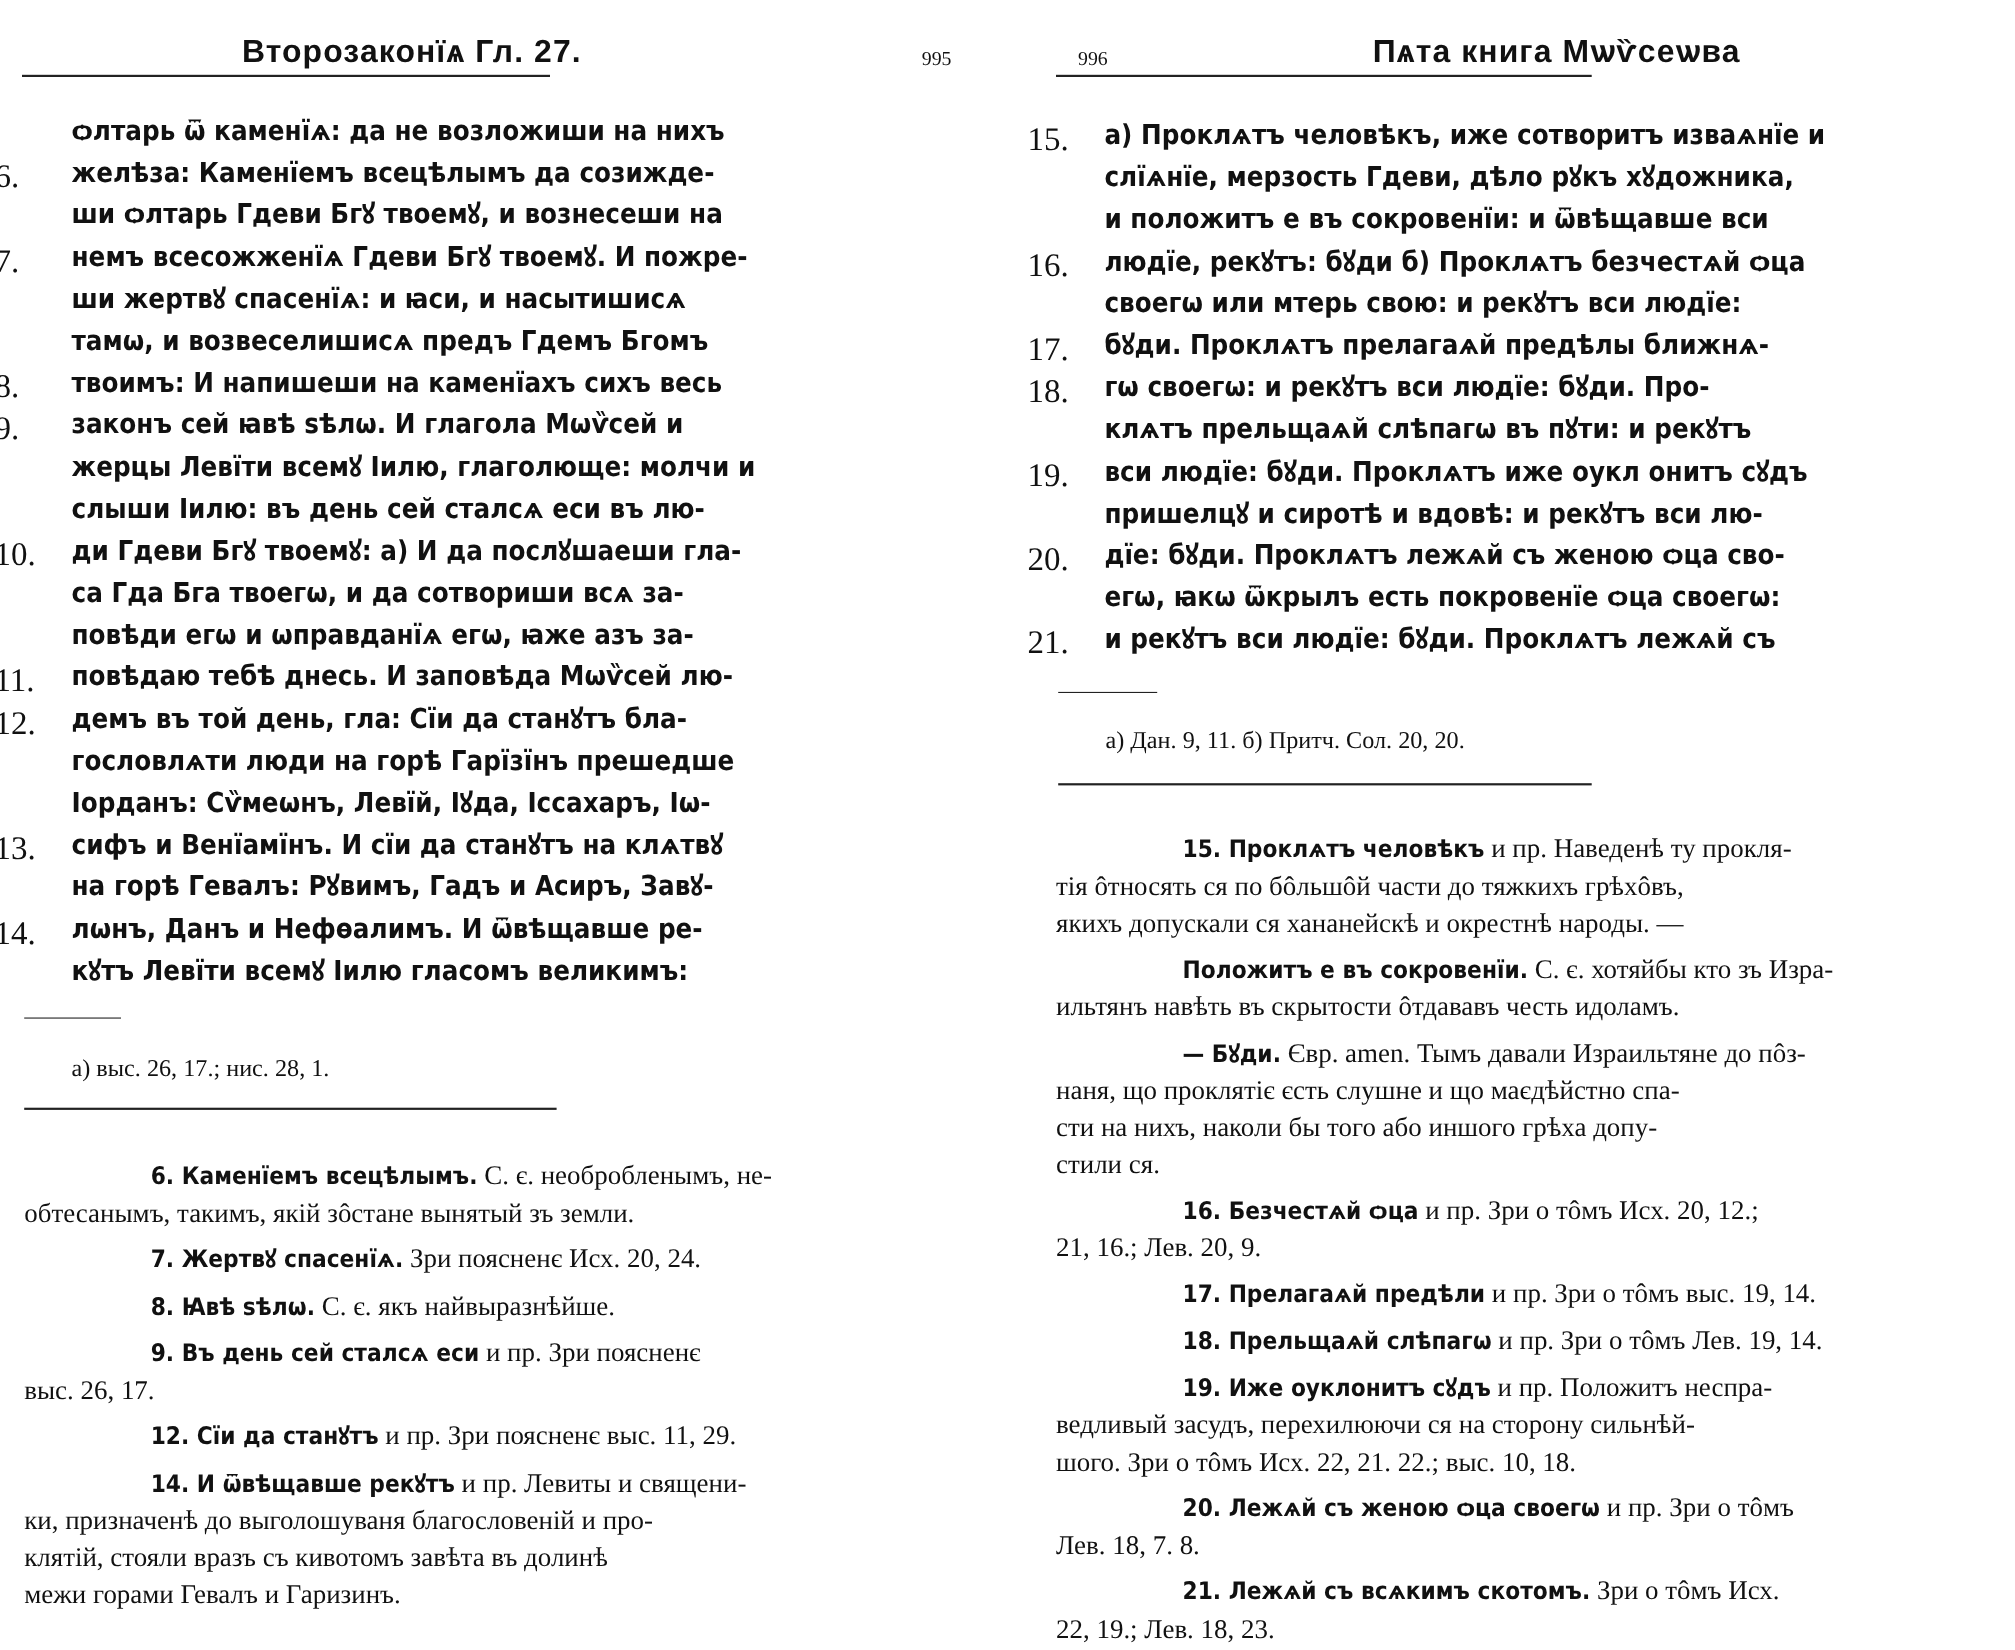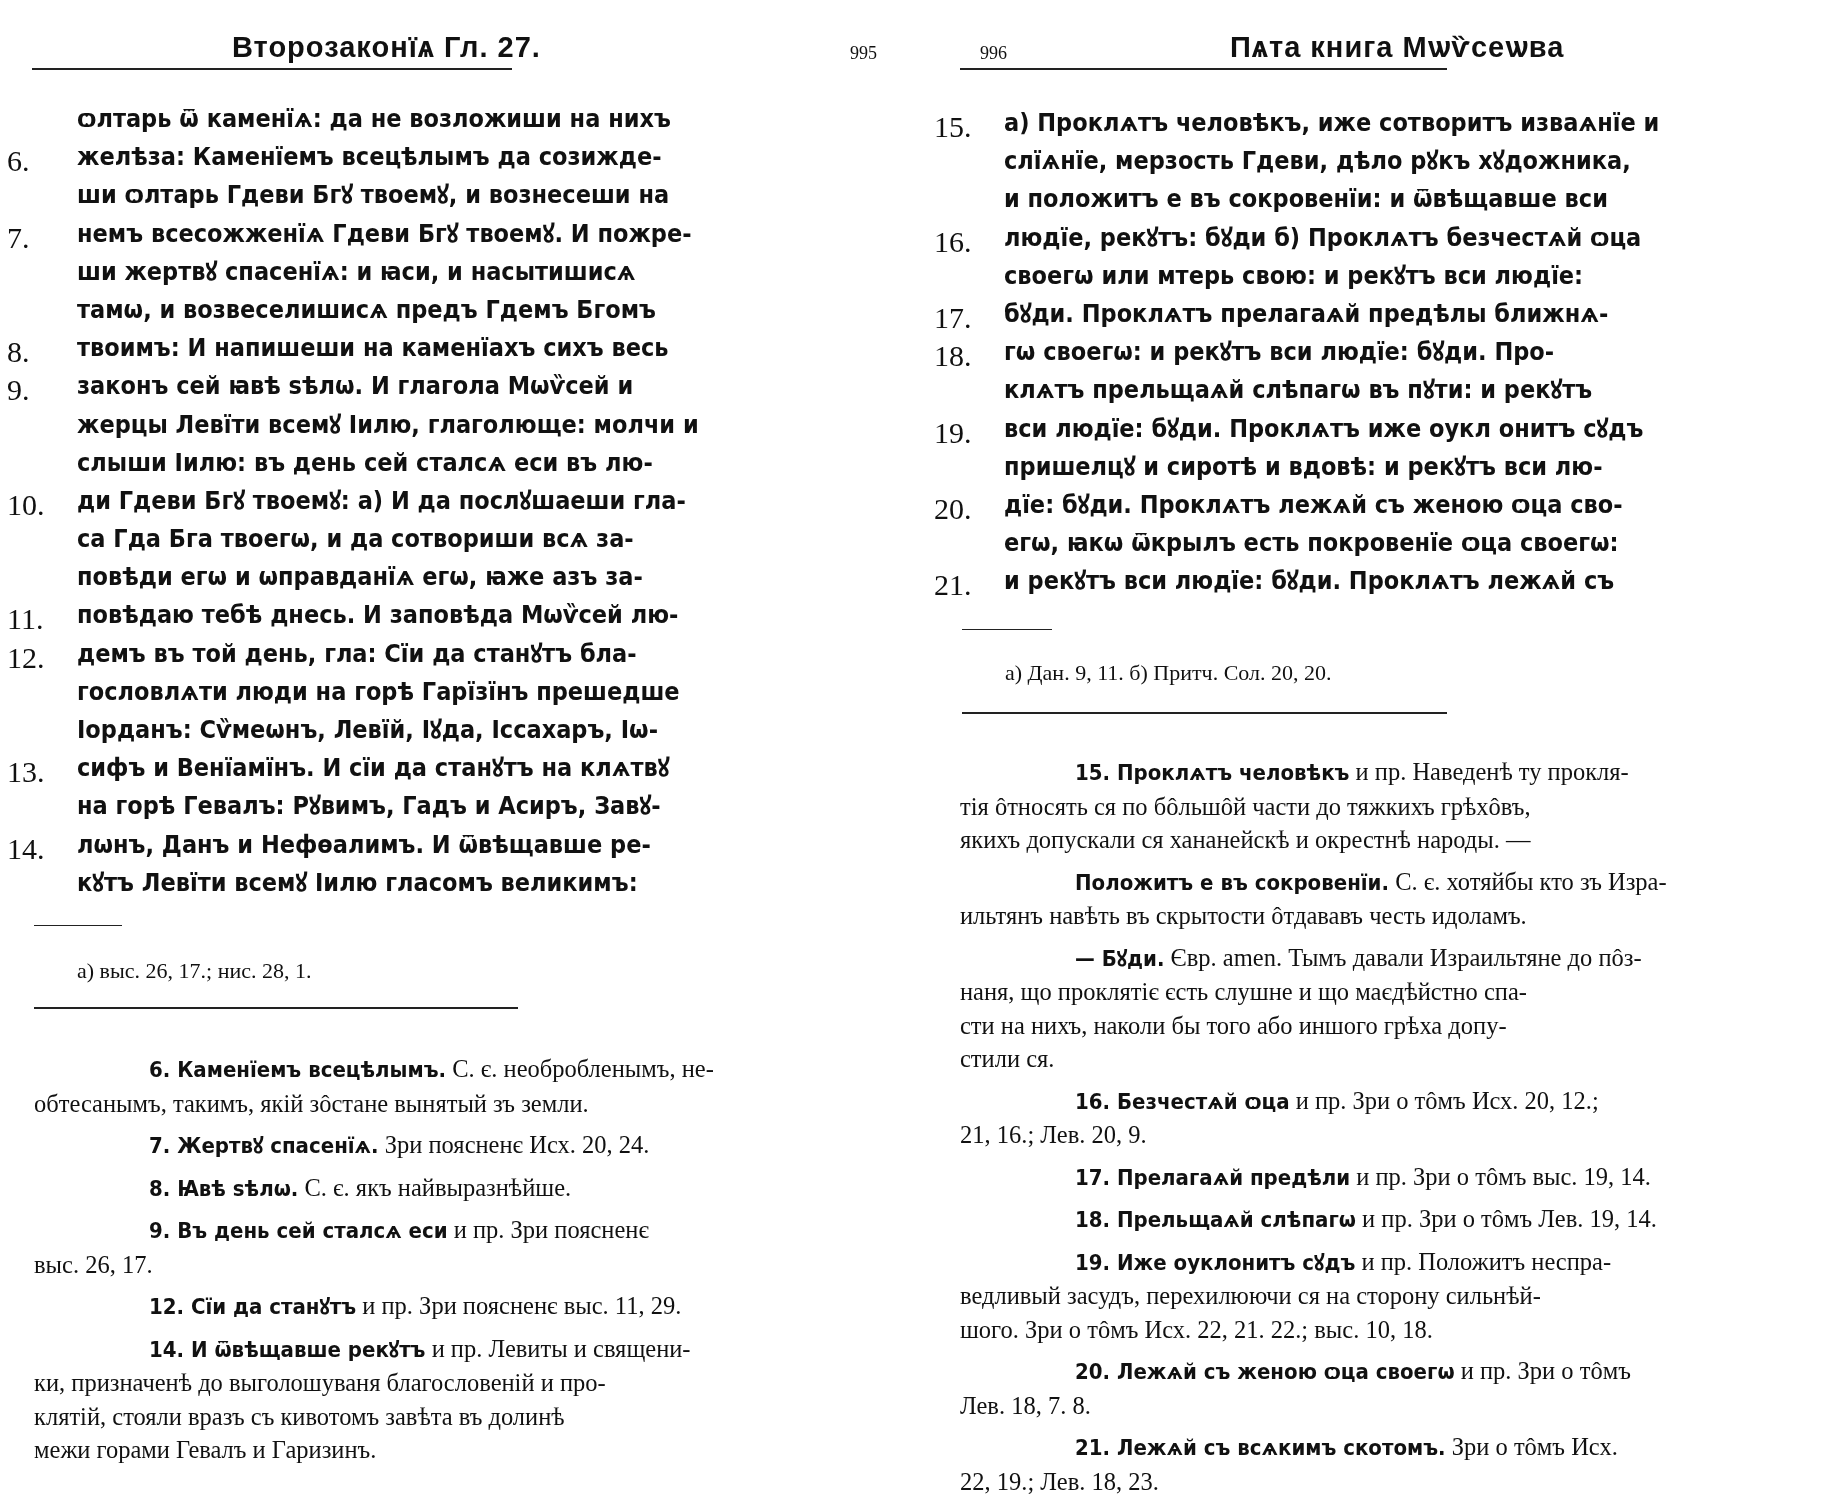--- a/index.html
+++ b/index.html
@@ -1,18 +1,18 @@
 <!DOCTYPE html>
 <html><head>
 <meta charset="utf-8">
 <style>
   html, body { margin:0; padding:0; background:#ffffff; }
   body { width:1832px; height:1500px; position:relative; overflow:hidden; color:#111; font-family:"Liberation Serif", serif; }
   .page { position:absolute; top:0; height:1500px; }
-  #page-left { left:12px; width:900px;padding-left:44px; }
+  #page-left { left:0; width:900px;padding-left:44px; }
   #page-right { left:940px; width:892px; }
   .header { position:absolute; top:20px; height:50px; display:flex; align-items:flex-end; font-family:"Liberation Serif", serif; font-size:29px; }
   #page-left .header { left:35px; width:830px; }
   #page-right .header { left:40px; width:790px; }
   .header .title { font-weight:bold; letter-spacing:1px; font-family:"Liberation Sans Narrow","Liberation Sans", sans-serif; }
   .header .pnum { font-size:18px; }
   .rule { position:absolute; border-top:2.5px solid #222; }
   .verses { position:absolute; }
   .vline { position:relative; height:38.2px; line-height:38px; font-family:"DejaVu Sans Condensed","DejaVu Sans", sans-serif; font-weight:bold; font-size:25px; white-space:nowrap; text-align:justify; text-align-last:justify; }
   .vnum { position:absolute; left:-70px; top:4px; width:56px; text-align:right; font-family:"Liberation Serif", serif; font-weight:normal; font-size:30px; }
@@ -92,21 +92,21 @@
         <span class="cline"><span>клятій, стояли вразъ съ кивотомъ завѣта въ долинѣ</span></span>
         <span class="cline last"><span>межи горами Гевалъ и Гаризинъ.</span></span>
       </div>
       <div class="gap"></div>
     </div>
 </div>
 
 <div class="page" id="page-right">
   <div class="header">
     <span class="pnum" style="position:absolute;left:0;bottom:6px;">996</span>
-    <span class="title" style="position:absolute;left:250px;bottom:6px;">Пѧта книга Мѡѷсеѡва</span>
+    <span class="title" style="position:absolute;left:268px;bottom:6px;">Пѧта книга Мѡѷсеѡва</span>
   </div>
   <div class="rule" style="left:20px;top:68px;width:487px;"></div>
 
   <div class="verses" style="left:64px;top:104px;width:442px;" id="right-verses">
       <div class="vline"><span class="vnum">15.</span><span>а) Проклѧтъ человѣкъ, иже сотворитъ изваѧнїе и</span></div>
       <div class="vline"><span>слїѧнїе, мерзость Гдеви, дѣло рꙋкъ хꙋдожника,</span></div>
       <div class="vline"><span>и положитъ е въ сокровенїи: и ѿвѣщавше вси</span></div>
       <div class="vline"><span class="vnum">16.</span><span>людїе, рекꙋтъ: бꙋди б) Проклѧтъ безчестѧй ѻца</span></div>
       <div class="vline"><span>своегѡ или мтерь свою: и рекꙋтъ вси людїе:</span></div>
       <div class="vline"><span class="vnum">17.</span><span>бꙋди. Проклѧтъ прелагаѧй предѣлы ближнѧ-</span></div>

